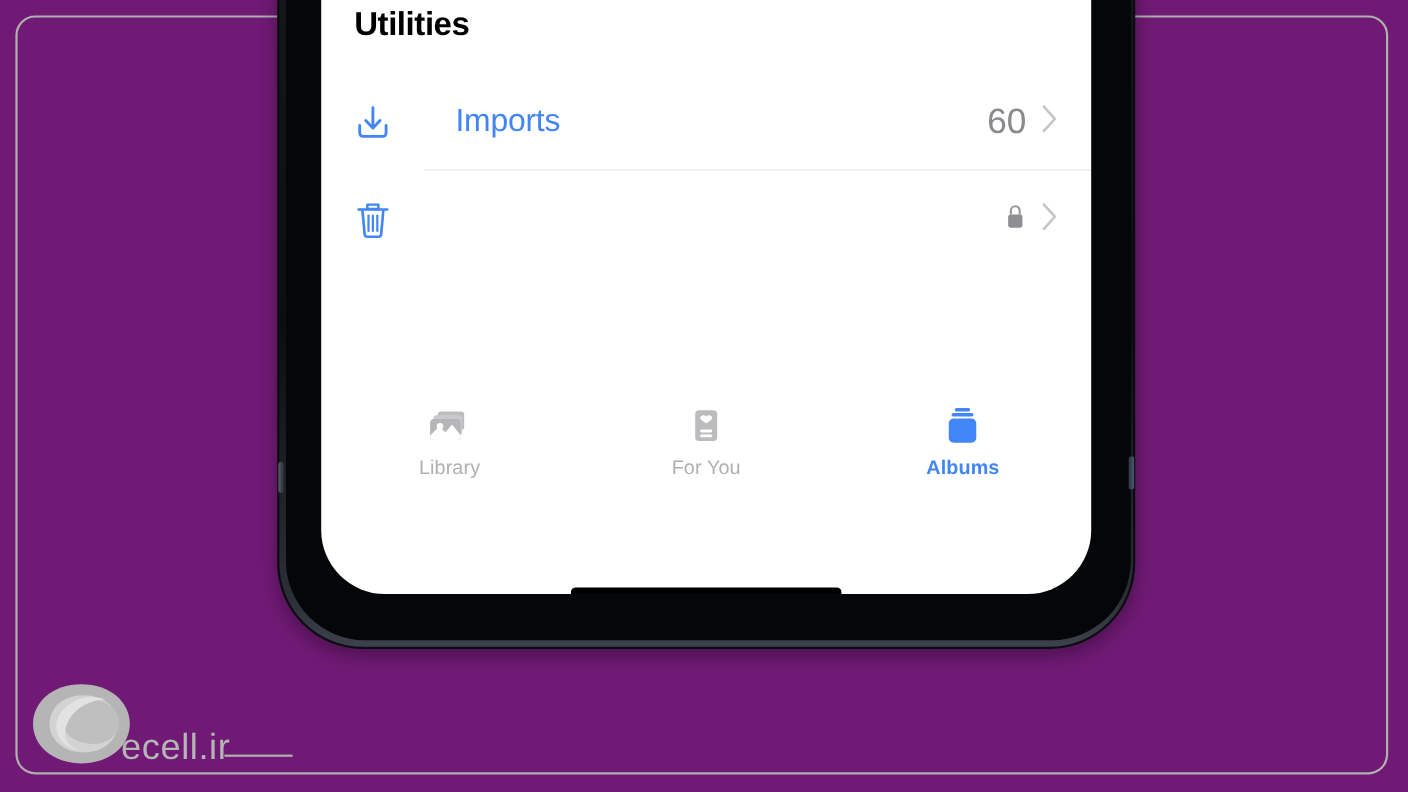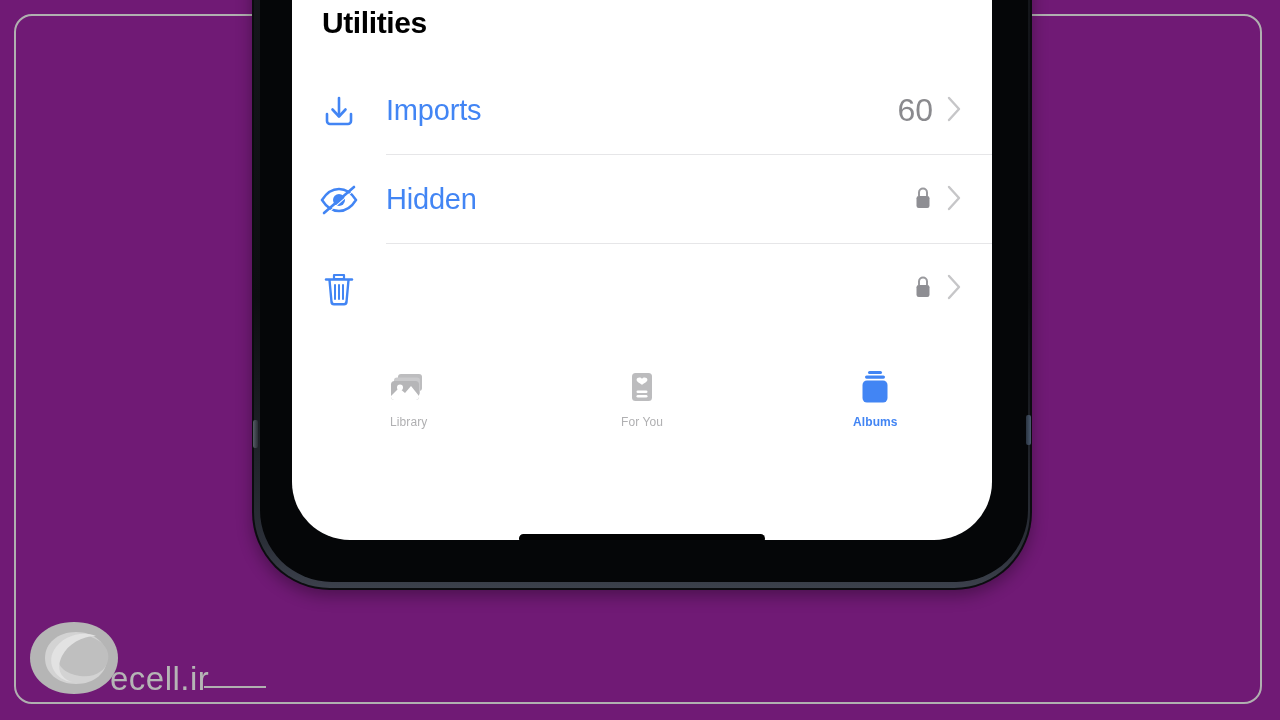--- a/index.html
+++ b/index.html
@@ -135,20 +135,21 @@
     width: 700px;
   }
 
   .row {
     position: relative;
     height: 89px;
     display: flex;
     align-items: center;
     padding-left: 24px;
     box-sizing: border-box;
+    gap: 28px;
   }
 
   .row-divider {
     position: absolute;
     left: 94px;
     bottom: 0;
     width: 606px;
     height: 1px;
     background: #e6e6e8;
   }
@@ -213,21 +214,21 @@
 
   .tab-icon {
     height: 40px;
     display: flex;
     align-items: center;
     justify-content: center;
   }
 
   .tab-label {
     margin-top: 7px;
-    font-size: 12px;
+    font-size: 18px;
     color: #b0b0b2;
     letter-spacing: 0.1px;
   }
 
   .tab.active .tab-label {
     color: #4285f4;
     font-weight: bold;
   }
 
   .home-indicator {
@@ -317,70 +318,45 @@
               <span class="row-count">60</span>
               <span class="chevron">
                 <svg width="15" height="26" viewBox="0 0 15 26">
                   <path d="M2 2 L12 13 L2 24" fill="none" stroke="#c6c6c8" stroke-width="2.4" stroke-linecap="round" stroke-linejoin="round"></path>
                 </svg>
               </span>
             </span>
             <span class="row-divider"></span>
           </div>
 
+
           <div class="row">
             <span class="row-icon">
-              <svg width="42" height="36" viewBox="0 0 42 36">
-                <path d="M4 18 C9 10, 15 7, 21 7 C27 7, 33 10, 38 18 C33 26, 27 29, 21 29 C15 29, 9 26, 4 18 Z" fill="none" stroke="#4285f4" stroke-width="2.4"></path>
-                <circle cx="21" cy="18" r="6" fill="#4285f4"></circle>
-                <path d="M6 31 L36 5" fill="none" stroke="#4285f4" stroke-width="2.6" stroke-linecap="round"></path>
-                <path d="M6 31 L36 5" fill="none" stroke="#ffffff" stroke-width="1.1" stroke-linecap="round" transform="translate(1.6,1.9)"></path>
+              <svg width="36" height="40" viewBox="0 0 36 40">
+                <path d="M13 6 h10 v4 h-10 z" fill="none" stroke="#4285f4" stroke-width="2.2" stroke-linejoin="round"></path>
+                <path d="M5 10.5 H31" fill="none" stroke="#4285f4" stroke-width="2.4" stroke-linecap="round"></path>
+                <path d="M8.5 11 L10.5 33 a2.5 2.5 0 0 0 2.5 2.2 h10 a2.5 2.5 0 0 0 2.5 -2.2 L27.5 11" fill="none" stroke="#4285f4" stroke-width="2.4" stroke-linejoin="round"></path>
+                <path d="M14 16 V30" fill="none" stroke="#4285f4" stroke-width="2" stroke-linecap="round"></path>
+                <path d="M18 16 V30" fill="none" stroke="#4285f4" stroke-width="2" stroke-linecap="round"></path>
+                <path d="M22 16 V30" fill="none" stroke="#4285f4" stroke-width="2" stroke-linecap="round"></path>
               </svg>
             </span>
-            <span class="row-label">Hidden</span>
             <span class="row-right">
               <span class="lock-icon">
                 <svg width="20" height="26" viewBox="0 0 20 26">
                   <path d="M6 11 V7.5 a4 4 0 0 1 8 0 V11" fill="none" stroke="#9a9a9e" stroke-width="2"></path>
                   <rect x="3.5" y="11" width="13" height="12" rx="2.2" fill="#8e8e93"></rect>
                 </svg>
               </span>
               <span class="chevron">
                 <svg width="15" height="26" viewBox="0 0 15 26">
                   <path d="M2 2 L12 13 L2 24" fill="none" stroke="#c6c6c8" stroke-width="2.4" stroke-linecap="round" stroke-linejoin="round"></path>
                 </svg>
               </span>
             </span>
-            <span class="row-divider"></span>
-          </div>
-
-          <div class="row">
-            <span class="row-icon">
-              <svg width="36" height="40" viewBox="0 0 36 40">
-                <path d="M13 6 h10 v4 h-10 z" fill="none" stroke="#4285f4" stroke-width="2.2" stroke-linejoin="round"></path>
-                <path d="M5 10.5 H31" fill="none" stroke="#4285f4" stroke-width="2.4" stroke-linecap="round"></path>
-                <path d="M8.5 11 L10.5 33 a2.5 2.5 0 0 0 2.5 2.2 h10 a2.5 2.5 0 0 0 2.5 -2.2 L27.5 11" fill="none" stroke="#4285f4" stroke-width="2.4" stroke-linejoin="round"></path>
-                <path d="M14 16 V30" fill="none" stroke="#4285f4" stroke-width="2" stroke-linecap="round"></path>
-                <path d="M18 16 V30" fill="none" stroke="#4285f4" stroke-width="2" stroke-linecap="round"></path>
-                <path d="M22 16 V30" fill="none" stroke="#4285f4" stroke-width="2" stroke-linecap="round"></path>
-              </svg>
-            </span>
-            <span class="row-right">
-              <span class="lock-icon">
-                <svg width="20" height="26" viewBox="0 0 20 26">
-                  <path d="M6 11 V7.5 a4 4 0 0 1 8 0 V11" fill="none" stroke="#9a9a9e" stroke-width="2"></path>
-                  <rect x="3.5" y="11" width="13" height="12" rx="2.2" fill="#8e8e93"></rect>
-                </svg>
-              </span>
-              <span class="chevron">
-                <svg width="15" height="26" viewBox="0 0 15 26">
-                  <path d="M2 2 L12 13 L2 24" fill="none" stroke="#c6c6c8" stroke-width="2.4" stroke-linecap="round" stroke-linejoin="round"></path>
-                </svg>
-              </span>
-            </span>
           </div>
 
         </div>
 
         <div class="tabbar">
 
           <div class="tab">
             <span class="tab-icon">
               <svg width="38" height="32" viewBox="0 0 38 32">
                 <rect x="8" y="2" width="24" height="17" rx="3" fill="#bdbdbf"></rect>

